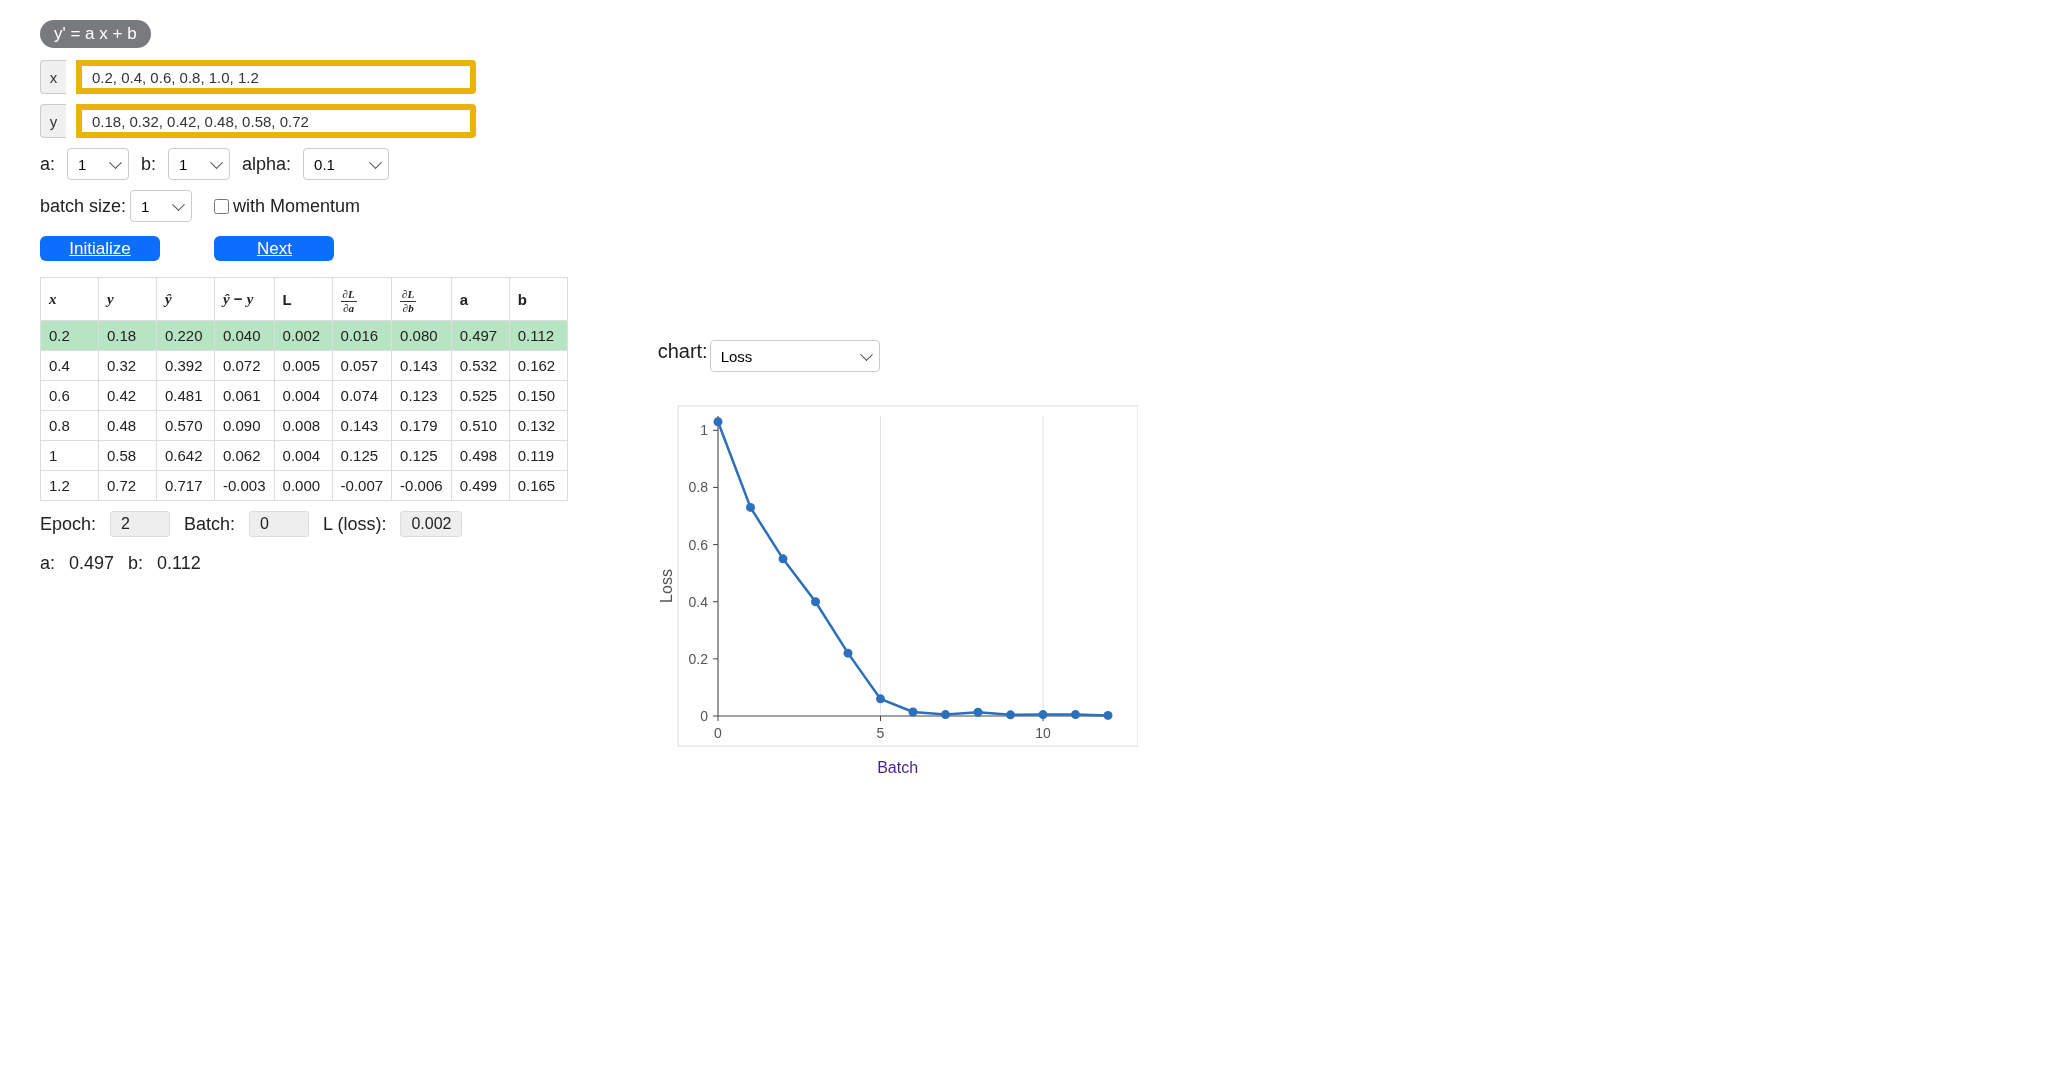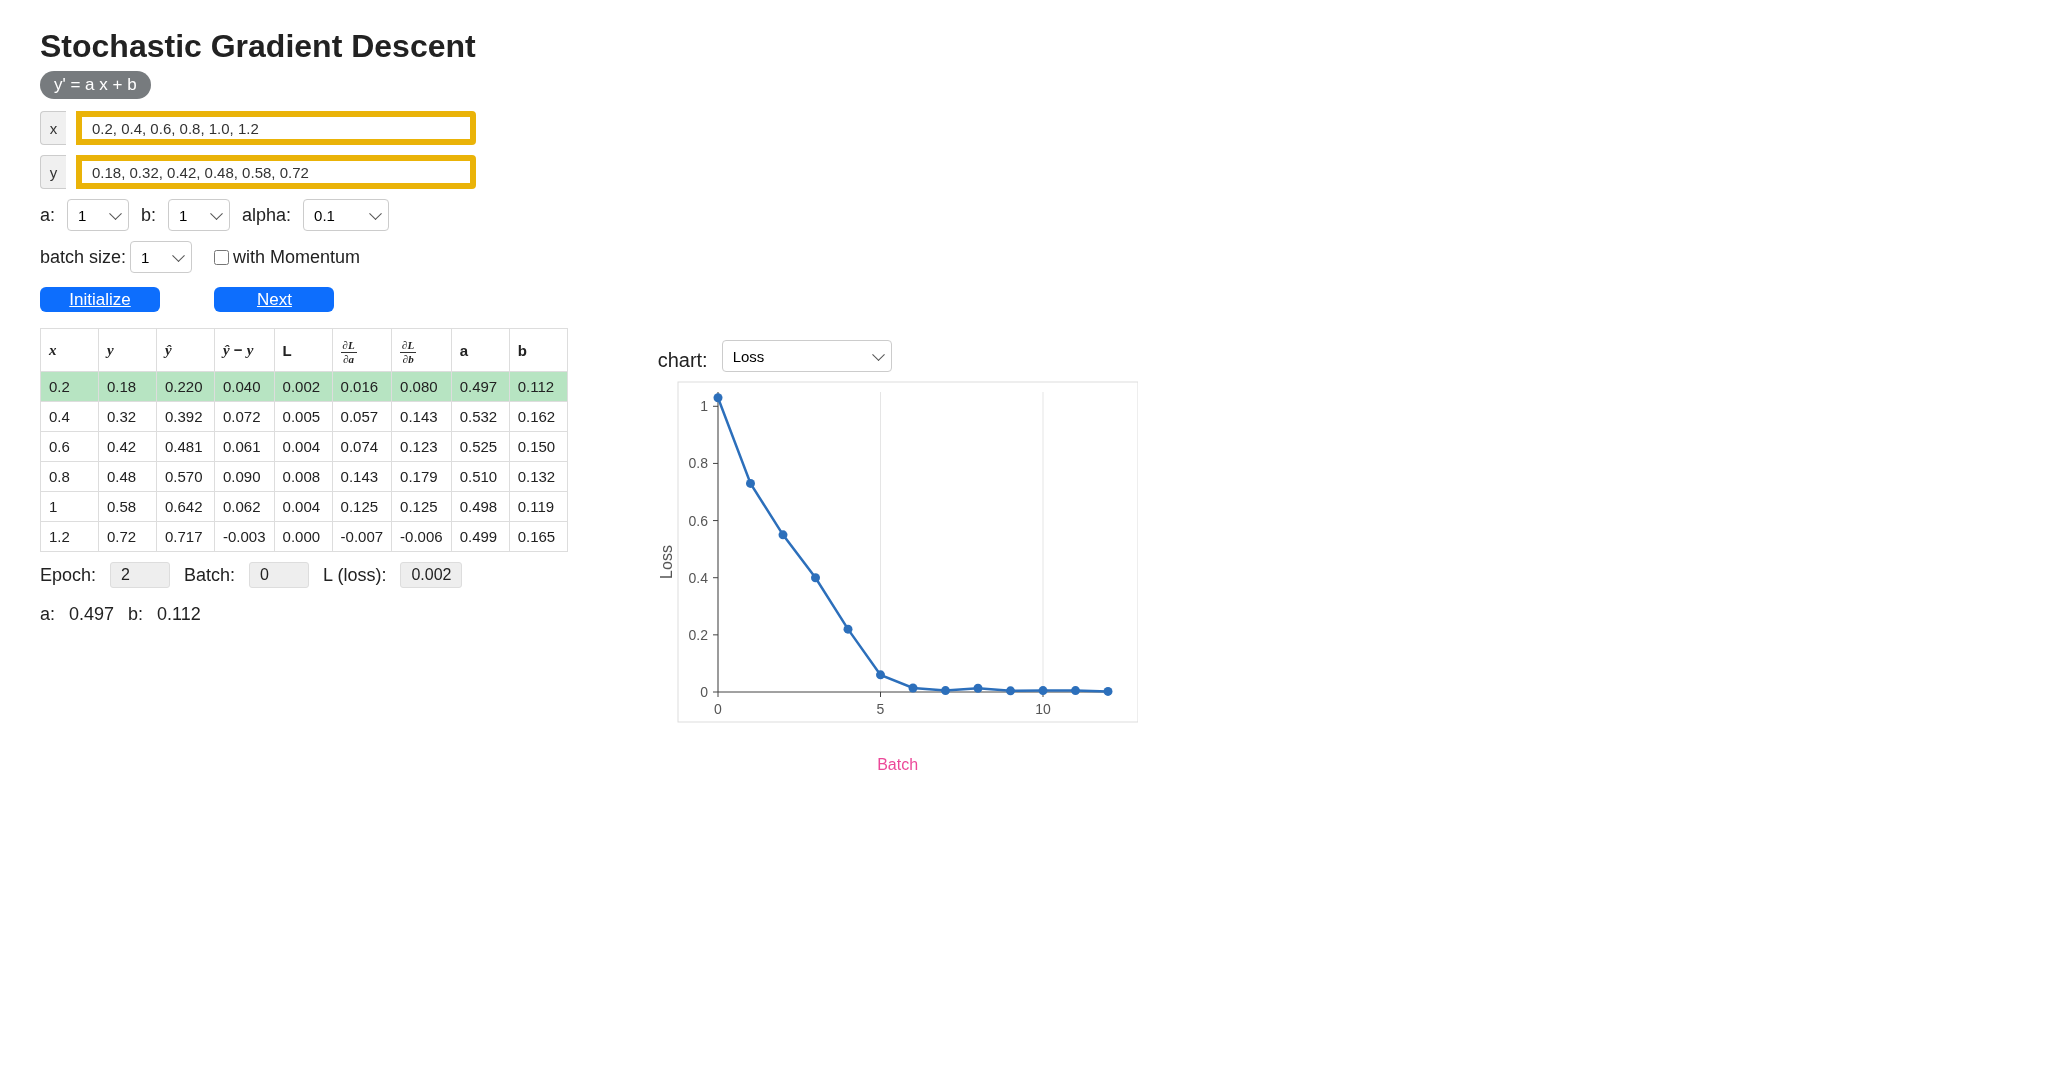--- a/index.html
+++ b/index.html
@@ -117,35 +117,34 @@
   .stats .val {
     display:inline-block; min-width: 60px;
     background: #eee; border: 1px solid #ddd;
     padding: 3px 10px; border-radius: 3px;
     font-size: 16px;
   }
   .stats2 { margin-top: 16px; display:flex; align-items:center; gap: 14px; font-size: 18px;}
 
   .layout { display:flex; gap: 90px; align-items: flex-start;}
   .right { padding-top: 320px; }
-  .chart-label-row { display:flex; align-items:flex-end; gap: 14px; font-size: 20px; margin-bottom: 0;}
+  .chart-label-row { display:flex; align-items:flex-start; gap: 2px; font-size: 20px; margin-bottom: 24px;}
   .chart-box {
     position: relative;
     width: 480px; height: 380px;
   }
   .chart-box svg { display:block; }
   .ylab { position:absolute; left:-8px; top:50%; transform: translateY(-50%) rotate(-90deg); font-size: 16px; color:#555; }
-  .xlab { text-align:center; font-size: 16px; color:#ec4899; margin-top: 24px;}
+  .xlab { text-align:center; font-size: 16px; color:#4c1d95; margin-top: 3px;}
 </style>
 </head>
 <body>
 
 <div class="layout">
   <div class="left">
-    <h1>Stochastic Gradient Descent</h1>
     <div class="eq-bar">y' = a x + b</div>
 
     <div class="row">
       <span class="xy-label">x</span>
       <input class="xy-input" value="0.2, 0.4, 0.6, 0.8, 1.0, 1.2" style="">
     </div>
     <div class="row">
       <span class="xy-label">y</span>
       <input class="xy-input" value="0.18, 0.32, 0.42, 0.48, 0.58, 0.72" style="">
     </div>

